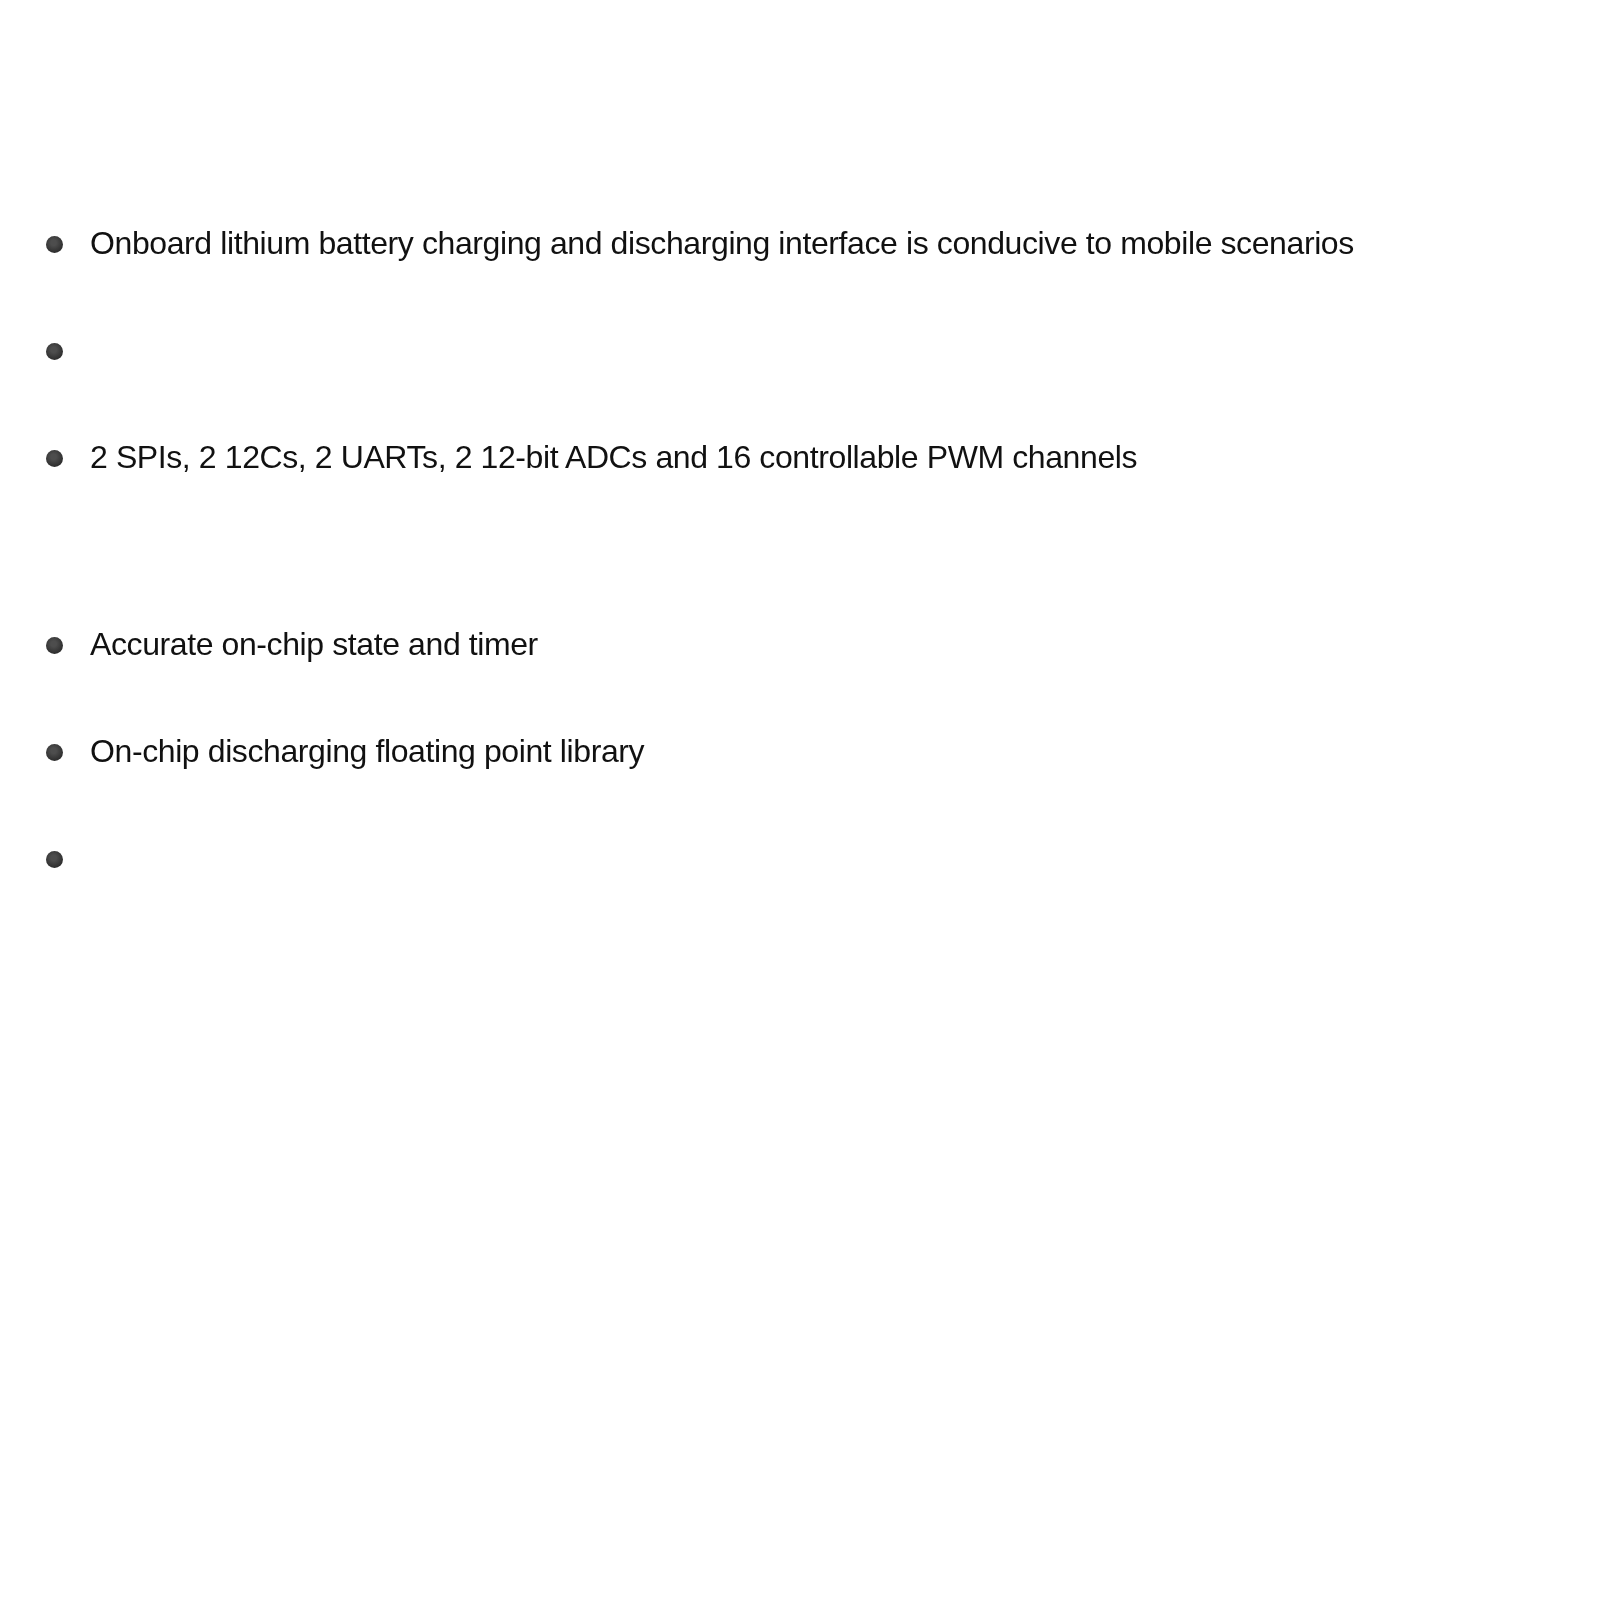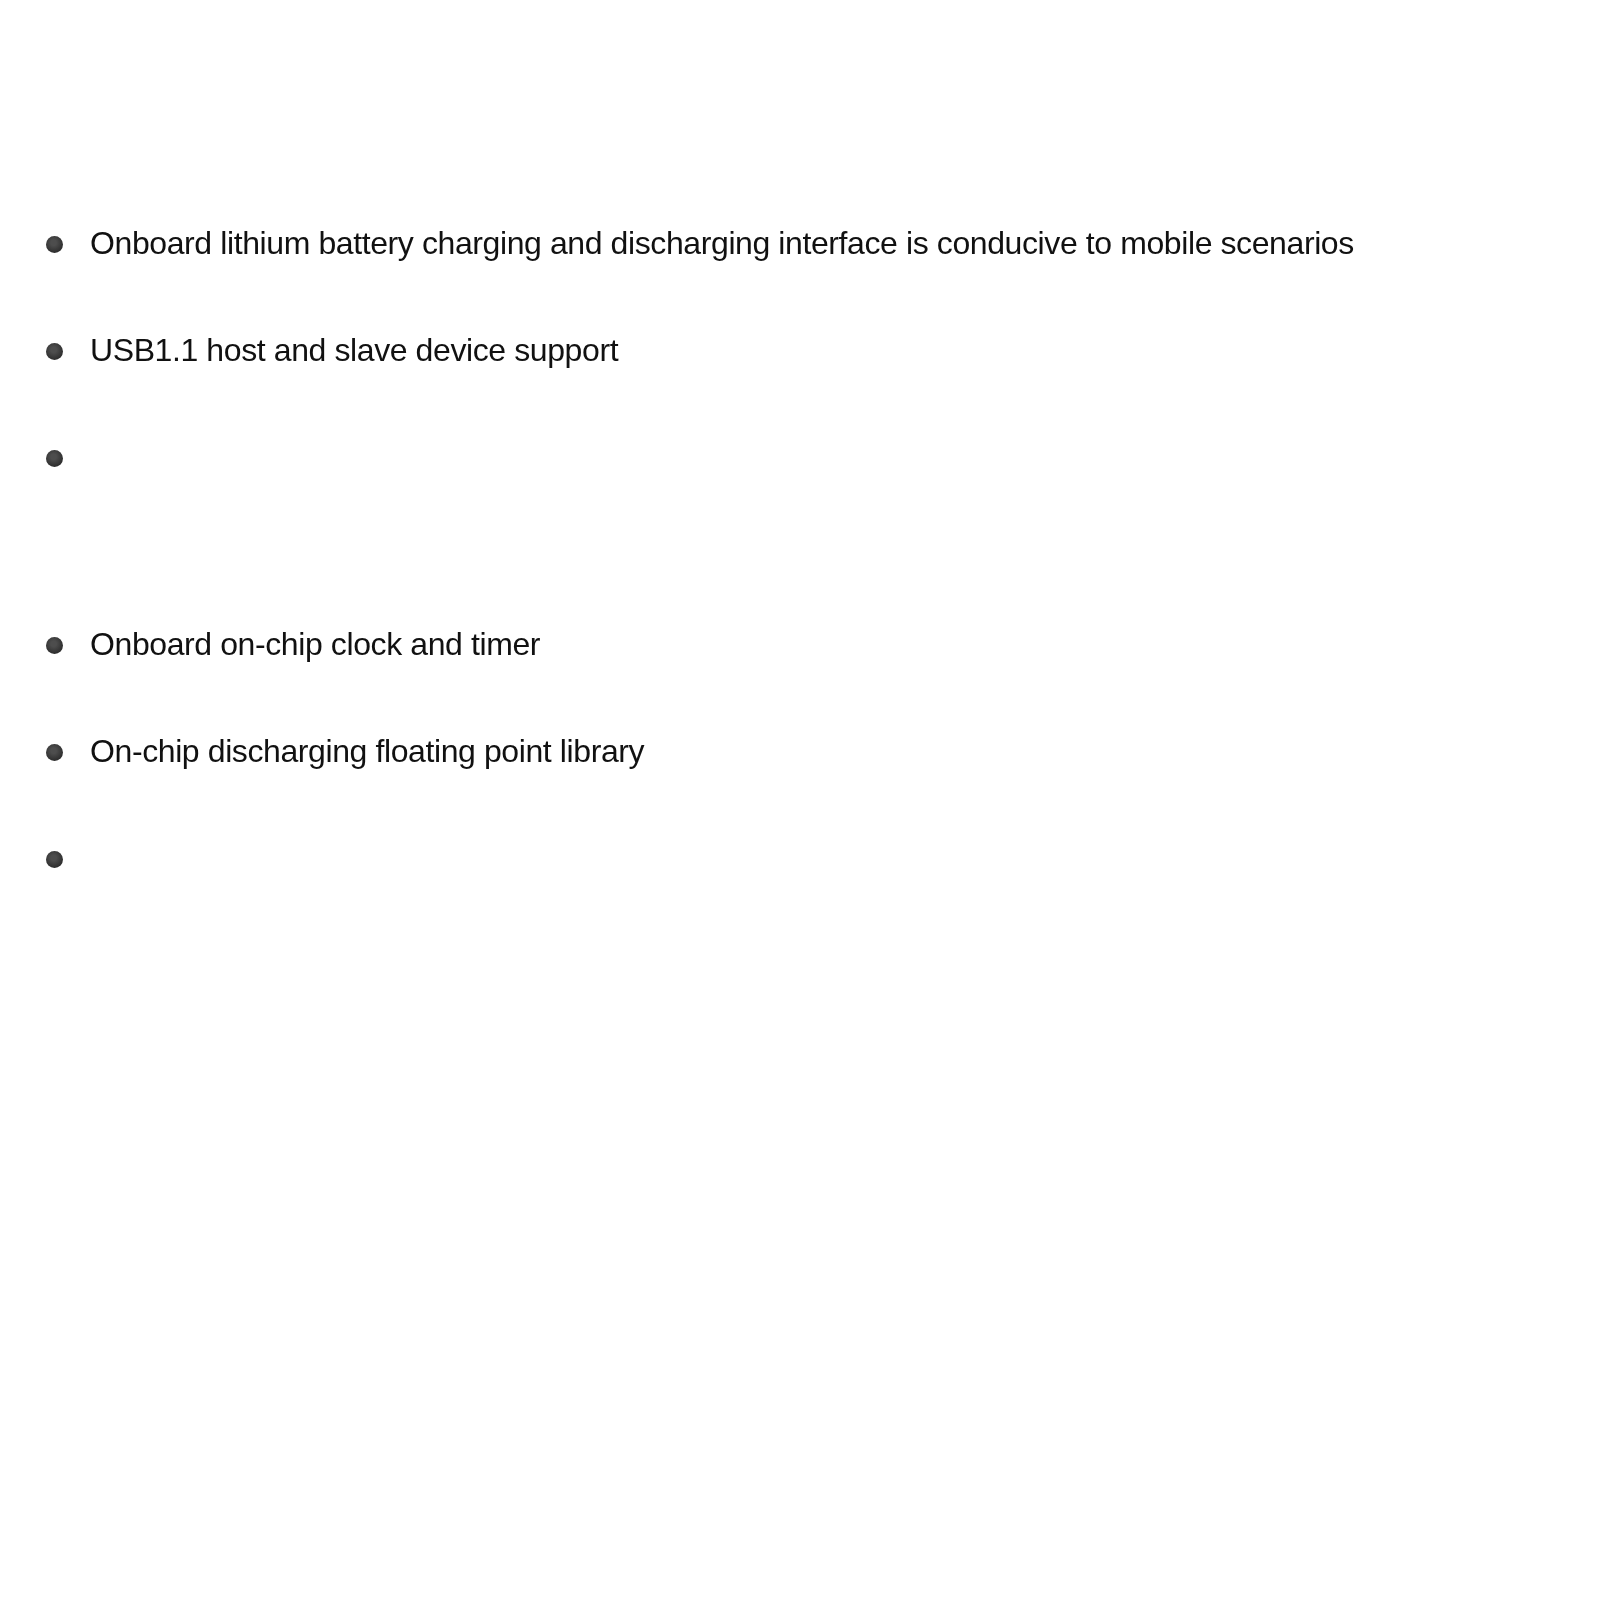--- a/index.html
+++ b/index.html
@@ -54,36 +54,36 @@
 <body>
 
 <div class="page">
 
 <div class="feature-group">
     <div class="feature-item">
       <span class="bullet"></span>
       <span class="feature-text">Onboard lithium battery charging and discharging interface is conducive to mobile scenarios</span>
     </div>
 
-    <div class="feature-item">
-      <span class="bullet"></span>
-      <span class="feature-text">USB1.1 host and slave device support</span>
-    </div>
 
     <div class="feature-item">
       <span class="bullet"></span>
     </div>
 
 
 
+    <div class="feature-item">
+      <span class="bullet"></span>
+      <span class="feature-text">2 SPIs, 2 12Cs, 2 UARTs, 2 12-bit ADCs and 16 controllable PWM channels</span>
+    </div>
   </div>
     <div class="feature-group">
     <div class="feature-item">
       <span class="bullet"></span>
-      <span class="feature-text">Onboard on-chip clock and timer</span>
+      <span class="feature-text">Accurate on-chip state and timer</span>
     </div>
 
 
     <div class="feature-item">
       <span class="bullet"></span>
       <span class="feature-text">On-chip discharging floating point library</span>
     </div>
 
     <div class="feature-item">
       <span class="bullet"></span>

